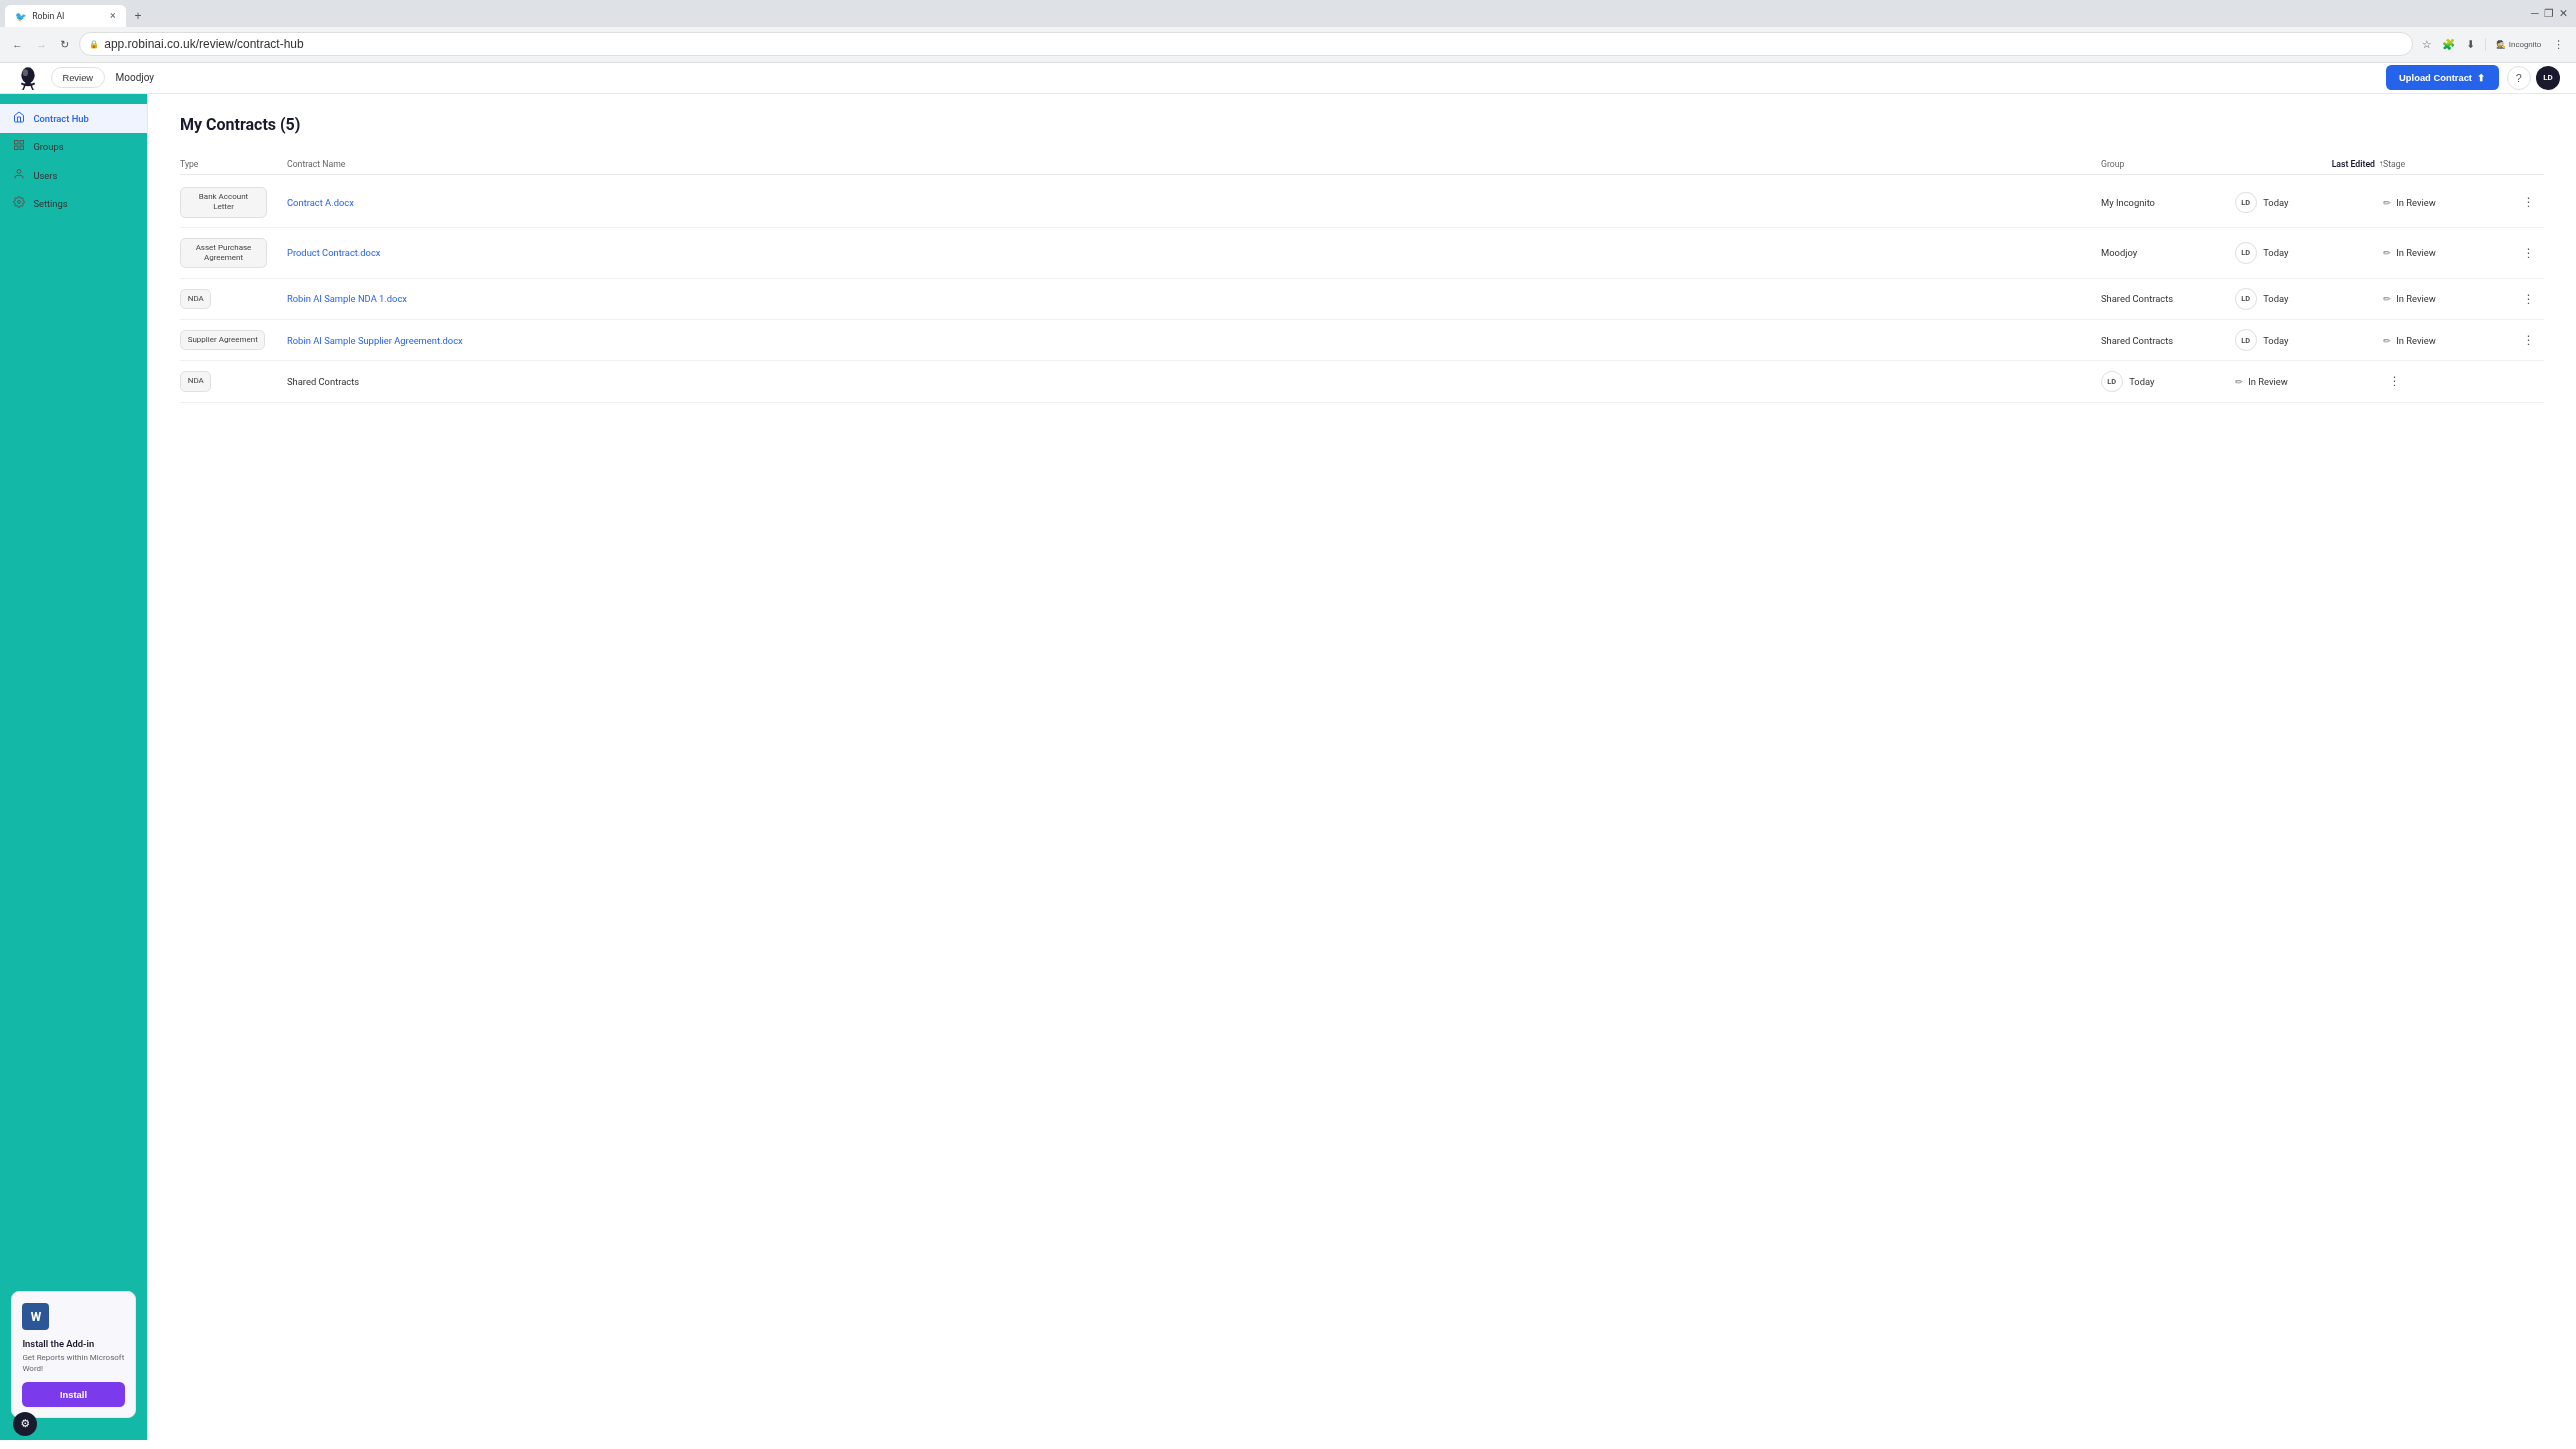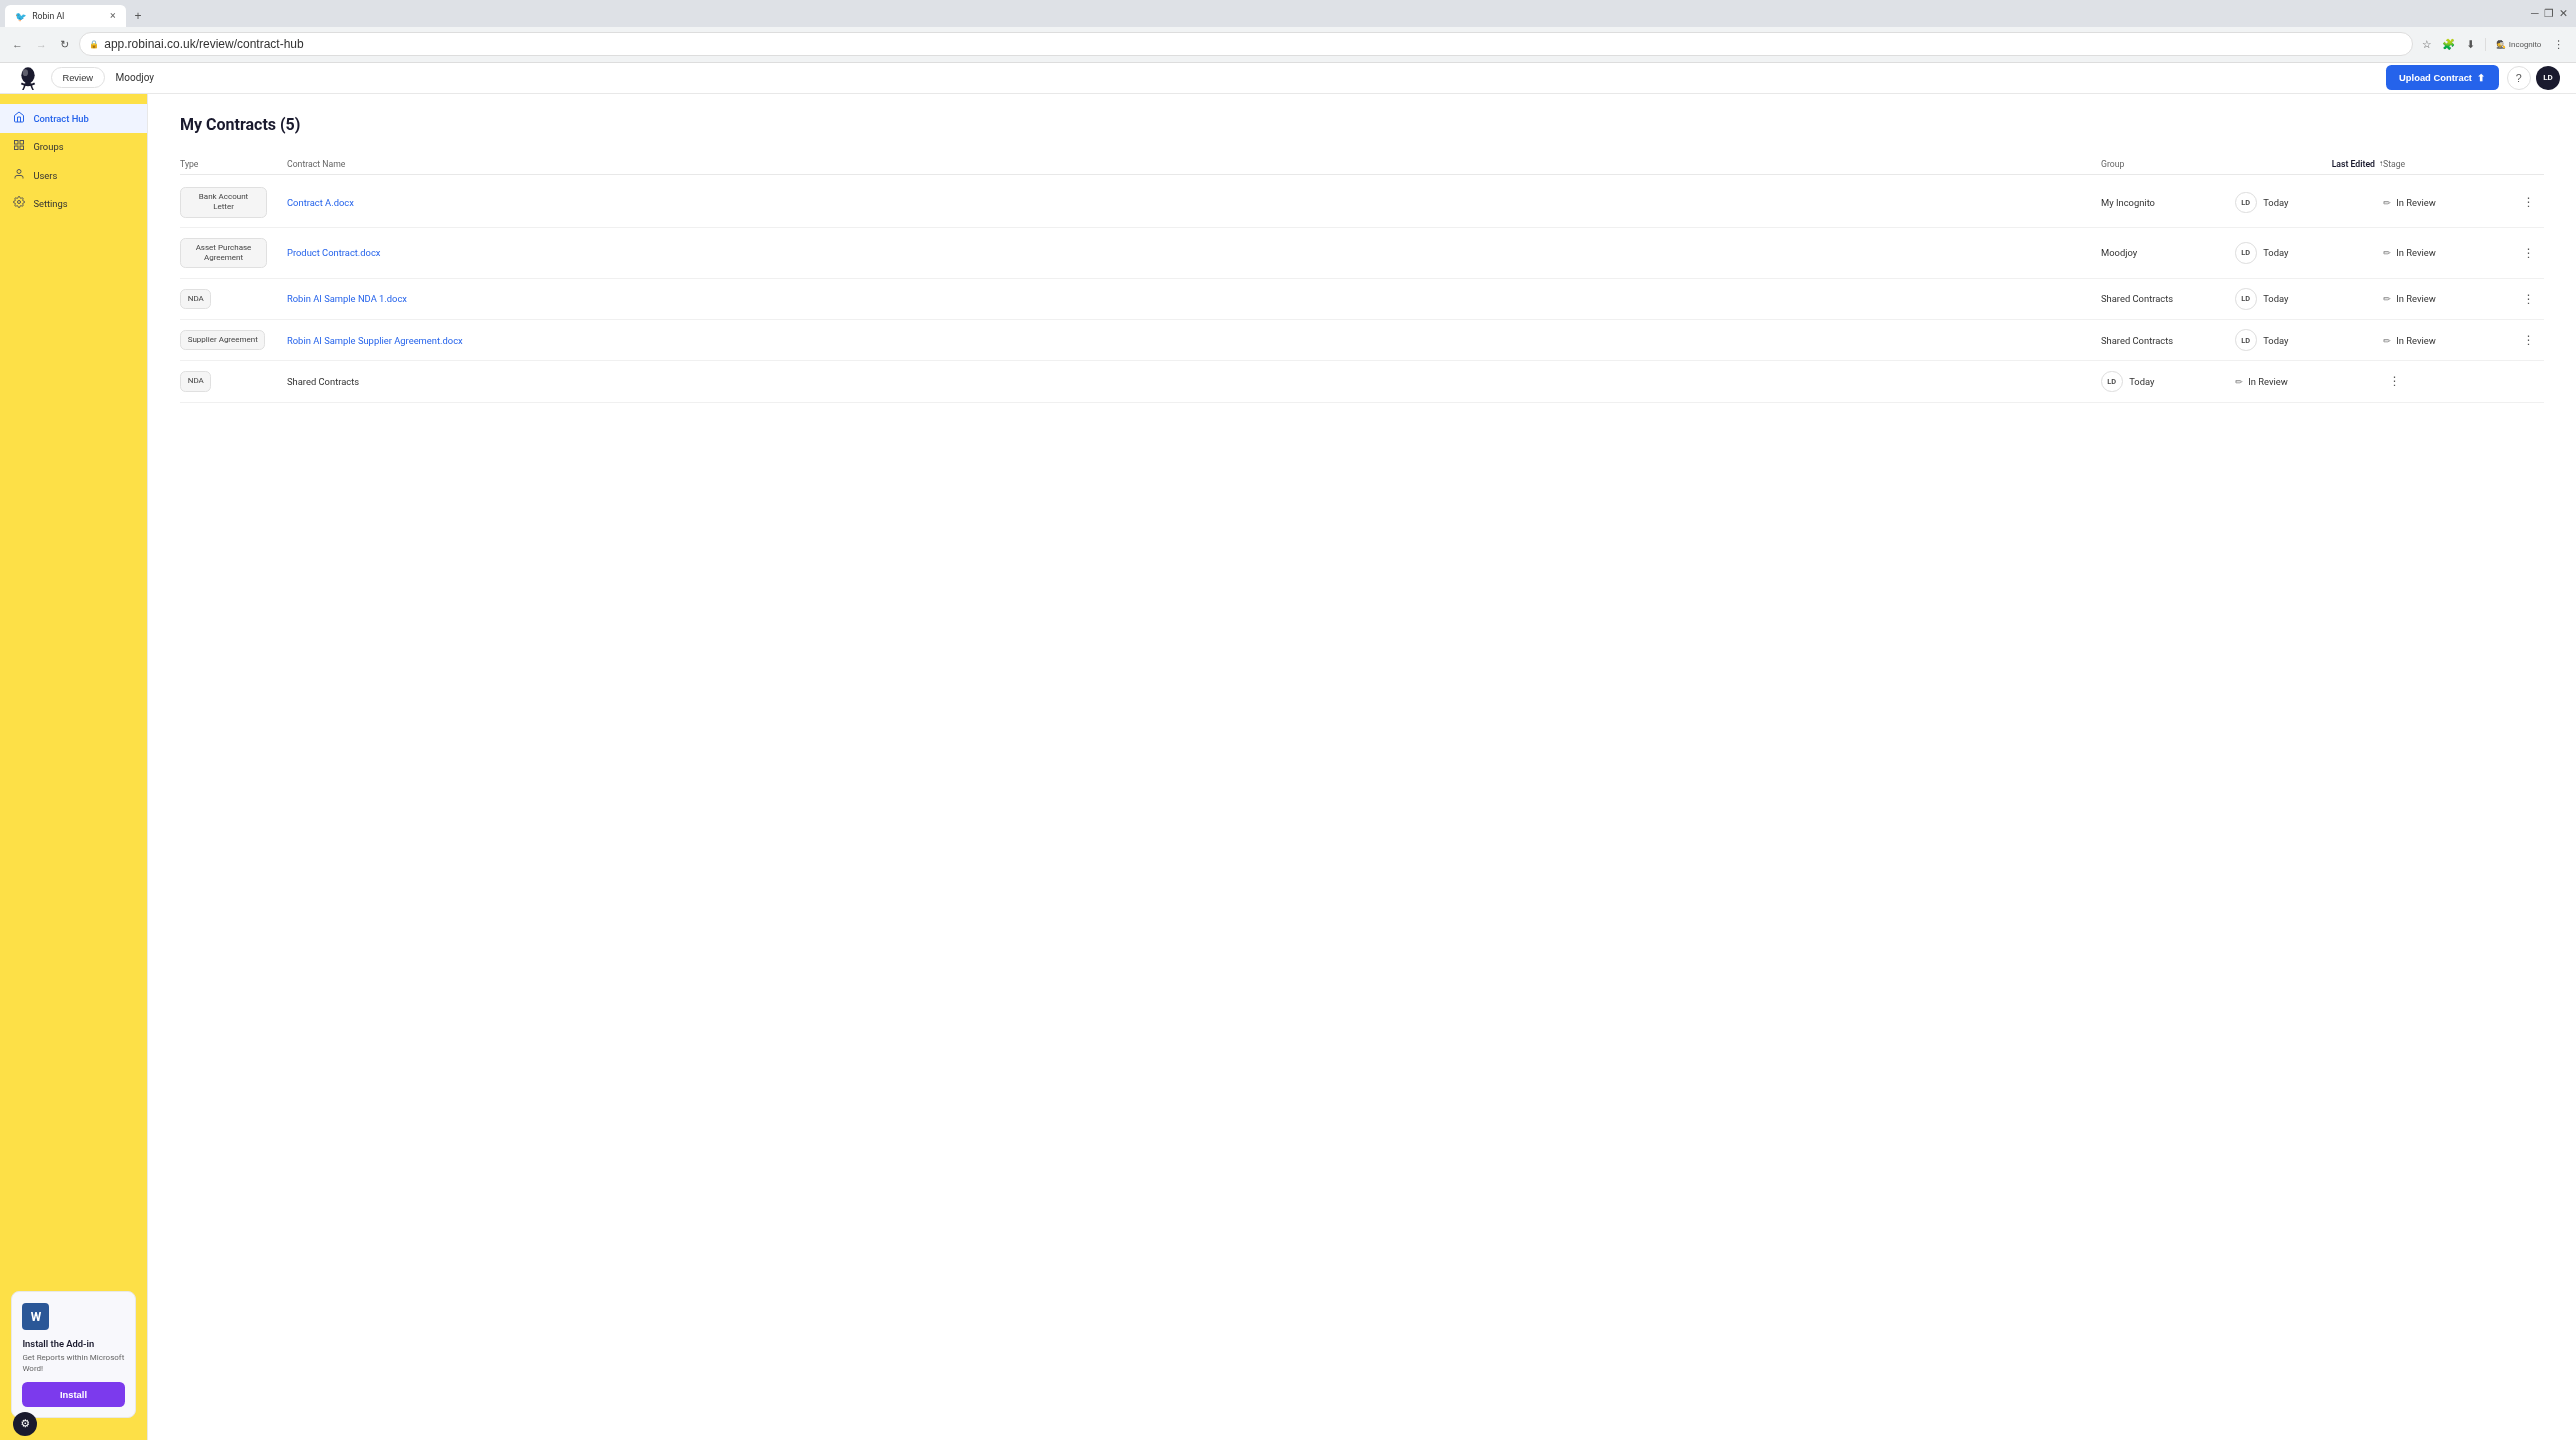--- a/index.html
+++ b/index.html
@@ -29,21 +29,21 @@
     .company-name { margin-left: 10.7px; font-size: 10px; color: #333; font-weight: 400; }
     .header-spacer { flex: 1; }
     .upload-btn { background: #2563eb; color: #fff; border: none; border-radius: 5.4px; padding: 6.7px 13.4px; font-size: 9.4px; font-weight: 600; cursor: pointer; display: flex; align-items: center; gap: 5.4px; }
     .help-btn { width: 24px; height: 24px; border-radius: 50%; border: 0.7px solid #e0e0e0; background: #fff; display: flex; align-items: center; justify-content: center; cursor: pointer; margin-left: 8px; font-size: 10.7px; color: #555; }
     .avatar-btn { width: 24px; height: 24px; border-radius: 50%; background: #1a1a2e; color: #fff; display: flex; align-items: center; justify-content: center; font-size: 8px; font-weight: 600; cursor: pointer; margin-left: 5.4px; }
 
     
     .main-layout { display: flex; height: calc(100vh - 43px - 60px); }
 
     
-    .sidebar { width: 148px; border-right: 0.7px solid #e8e8e8; padding: 10.7px 0; display: flex; flex-direction: column; background: #fde047; flex-shrink: 0; }
+    .sidebar { width: 148px; border-right: 0.7px solid #e8e8e8; padding: 10.7px 0; display: flex; flex-direction: column; background: #14b8a6; flex-shrink: 0; }
     .sidebar-item { display: flex; align-items: center; gap: 8px; padding: 6.7px 13.4px; cursor: pointer; font-size: 9.4px; color: #333; border-radius: 0; transition: background 0.1s; }
     .sidebar-item.active { background: #f0f4ff; color: #2563eb; font-weight: 500; }
     .sidebar-item .icon { font-size: 12px; color: #555; }
     .sidebar-item.active .icon { color: #2563eb; }
     .sidebar-spacer { flex: 1; }
     .sidebar-addon { margin: 10.7px; background: #f8f8fc; border: 0.7px solid #e8e8e8; border-radius: 8px; padding: 10.7px; }
     .addon-word-icon { width: 27px; height: 27px; background: #2b5797; border-radius: 4px; display: flex; align-items: center; justify-content: center; color: #fff; font-weight: 700; font-size: 12px; margin-bottom: 8px; }
     .addon-title { font-size: 9.4px; font-weight: 600; color: #1a1a2e; margin-bottom: 2.7px; }
     .addon-desc { font-size: 8px; color: #666; margin-bottom: 8px; line-height: 1.4; }
     .addon-install-btn { width: 100%; background: #7c3aed; color: #fff; border: none; border-radius: 5.4px; padding: 6.7px; font-size: 9.4px; font-weight: 600; cursor: pointer; }

